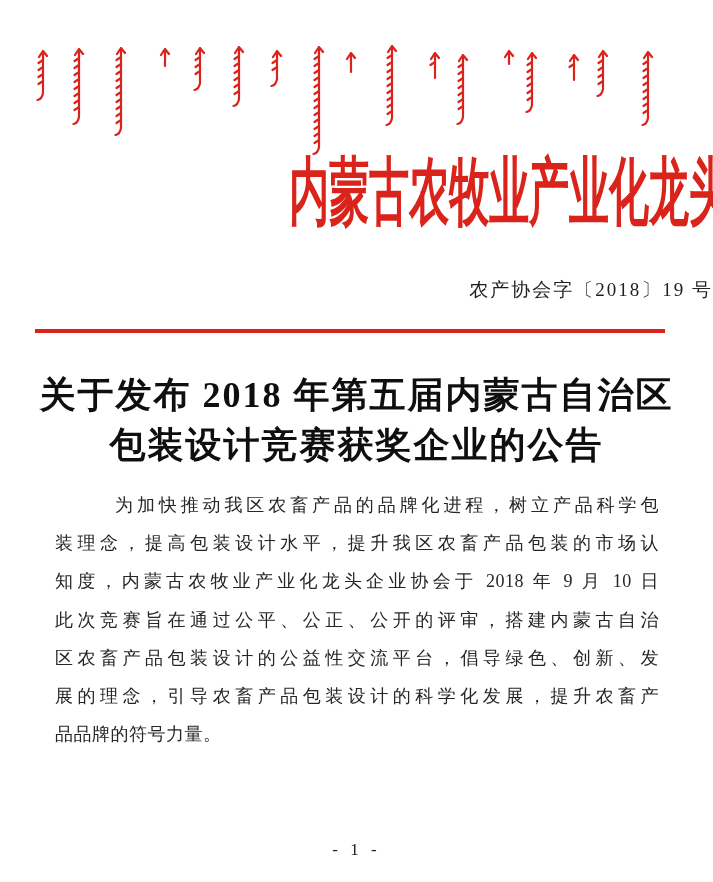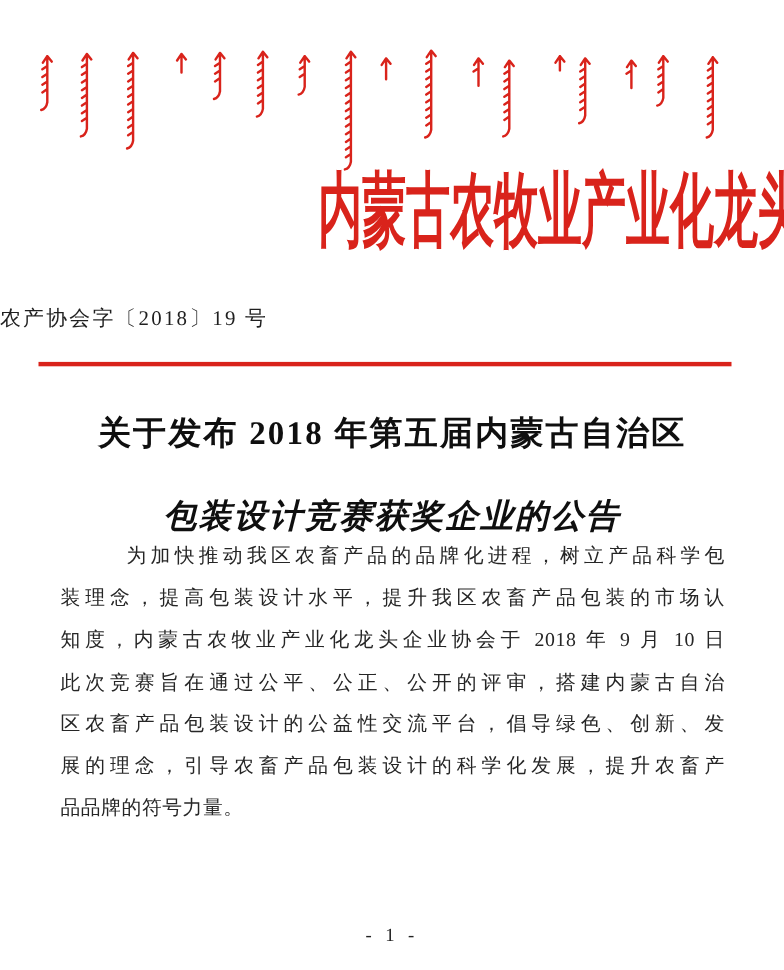--- a/index.html
+++ b/index.html
@@ -20,35 +20,35 @@
     display:inline-block;
     font-weight:bold;
     font-size:74px;line-height:82px;
     white-space:nowrap;
     transform:scaleX(0.54);transform-origin:center;
     letter-spacing:0;
   }
   
   .doc-number{
     position:absolute;top:278px;left:0;width:713px;
-    text-align:left;
+    text-align:right;
     font-size:19px;line-height:24px;letter-spacing:2px;
     color:#1f1f1f;
   }
   
   .red-rule{position:absolute;top:329px;left:35px;width:630px;height:4px;}
   
   .doc-title{
     position:absolute;left:0;width:713px;margin:0;
     text-align:center;
-    font-size:30px;line-height:34px;font-weight:bold;
+    font-size:36px;line-height:34px;font-weight:bold;
     letter-spacing:2px;color:#0f0f0f;
   }
   .doc-title.t1{top:378px;}
-  .doc-title.t2{top:453px;font-style:italic;}
+  .doc-title.t2{top:428px;}
   
   .body-text{
     position:absolute;top:486px;left:55px;width:604px;
     font-size:18px;color:#262626;
   }
   .body-line{
     height:38.2px;line-height:38.2px;
     letter-spacing:0.5px;
     text-align:justify;text-align-last:justify;
   }

